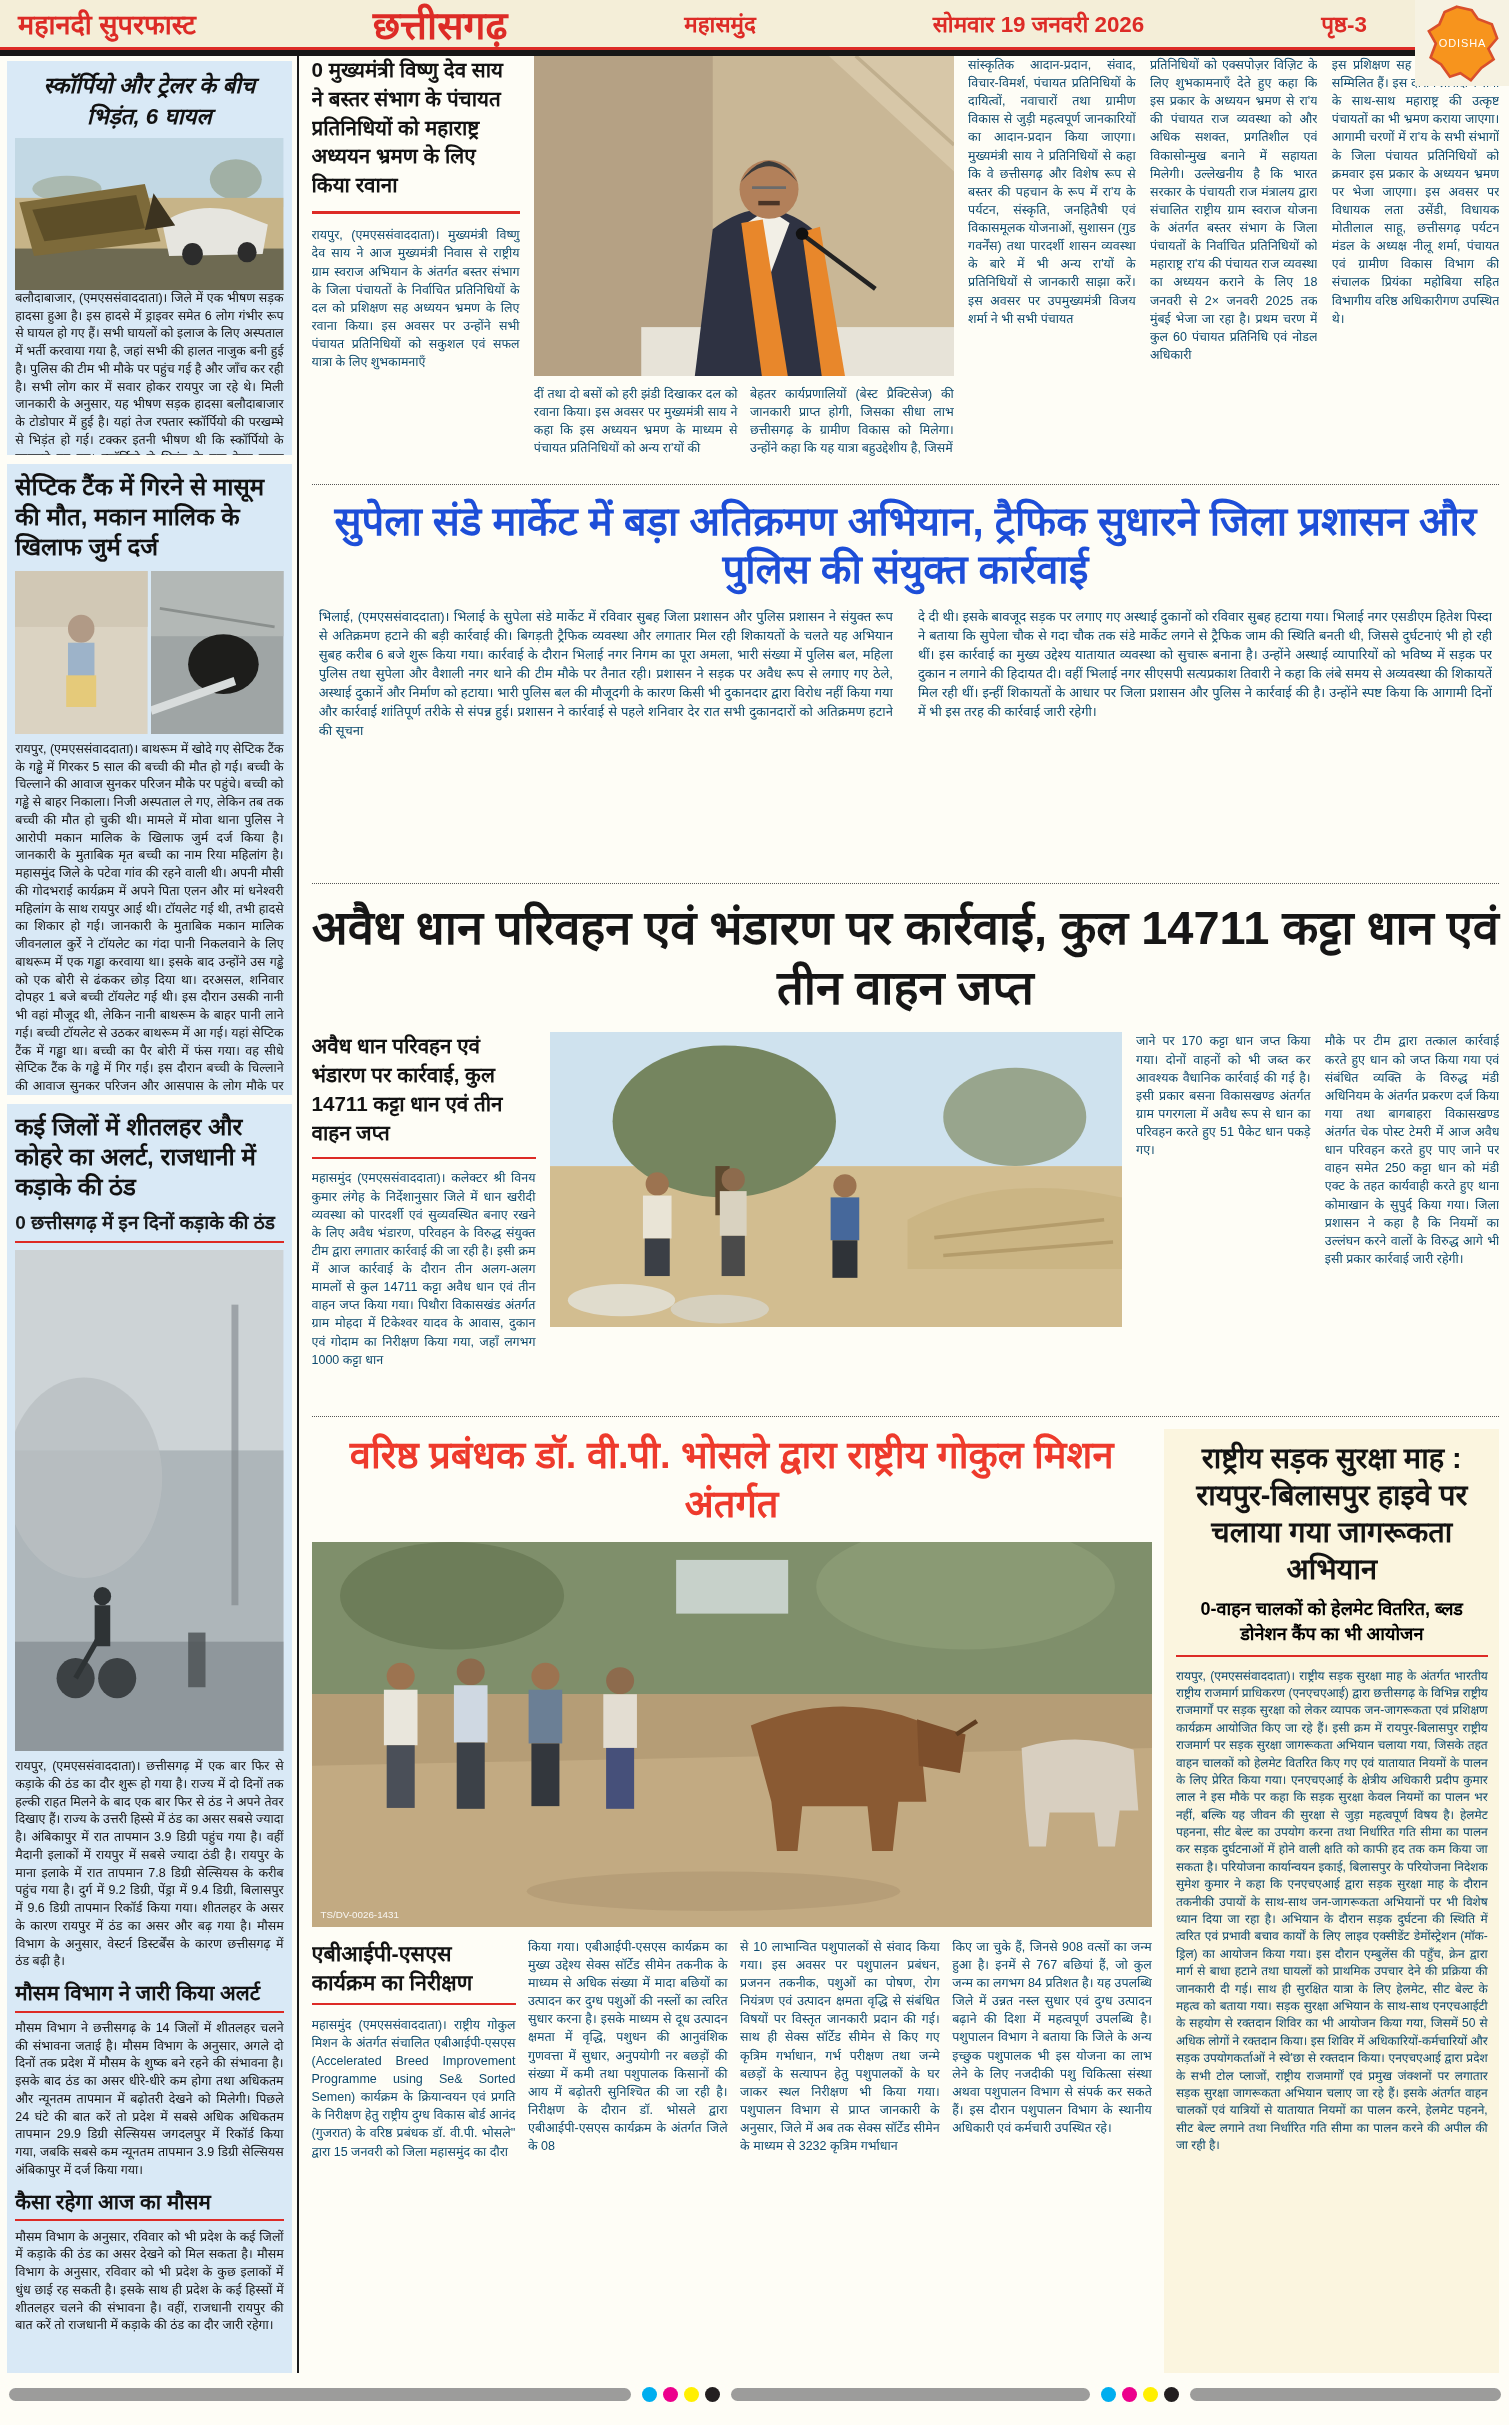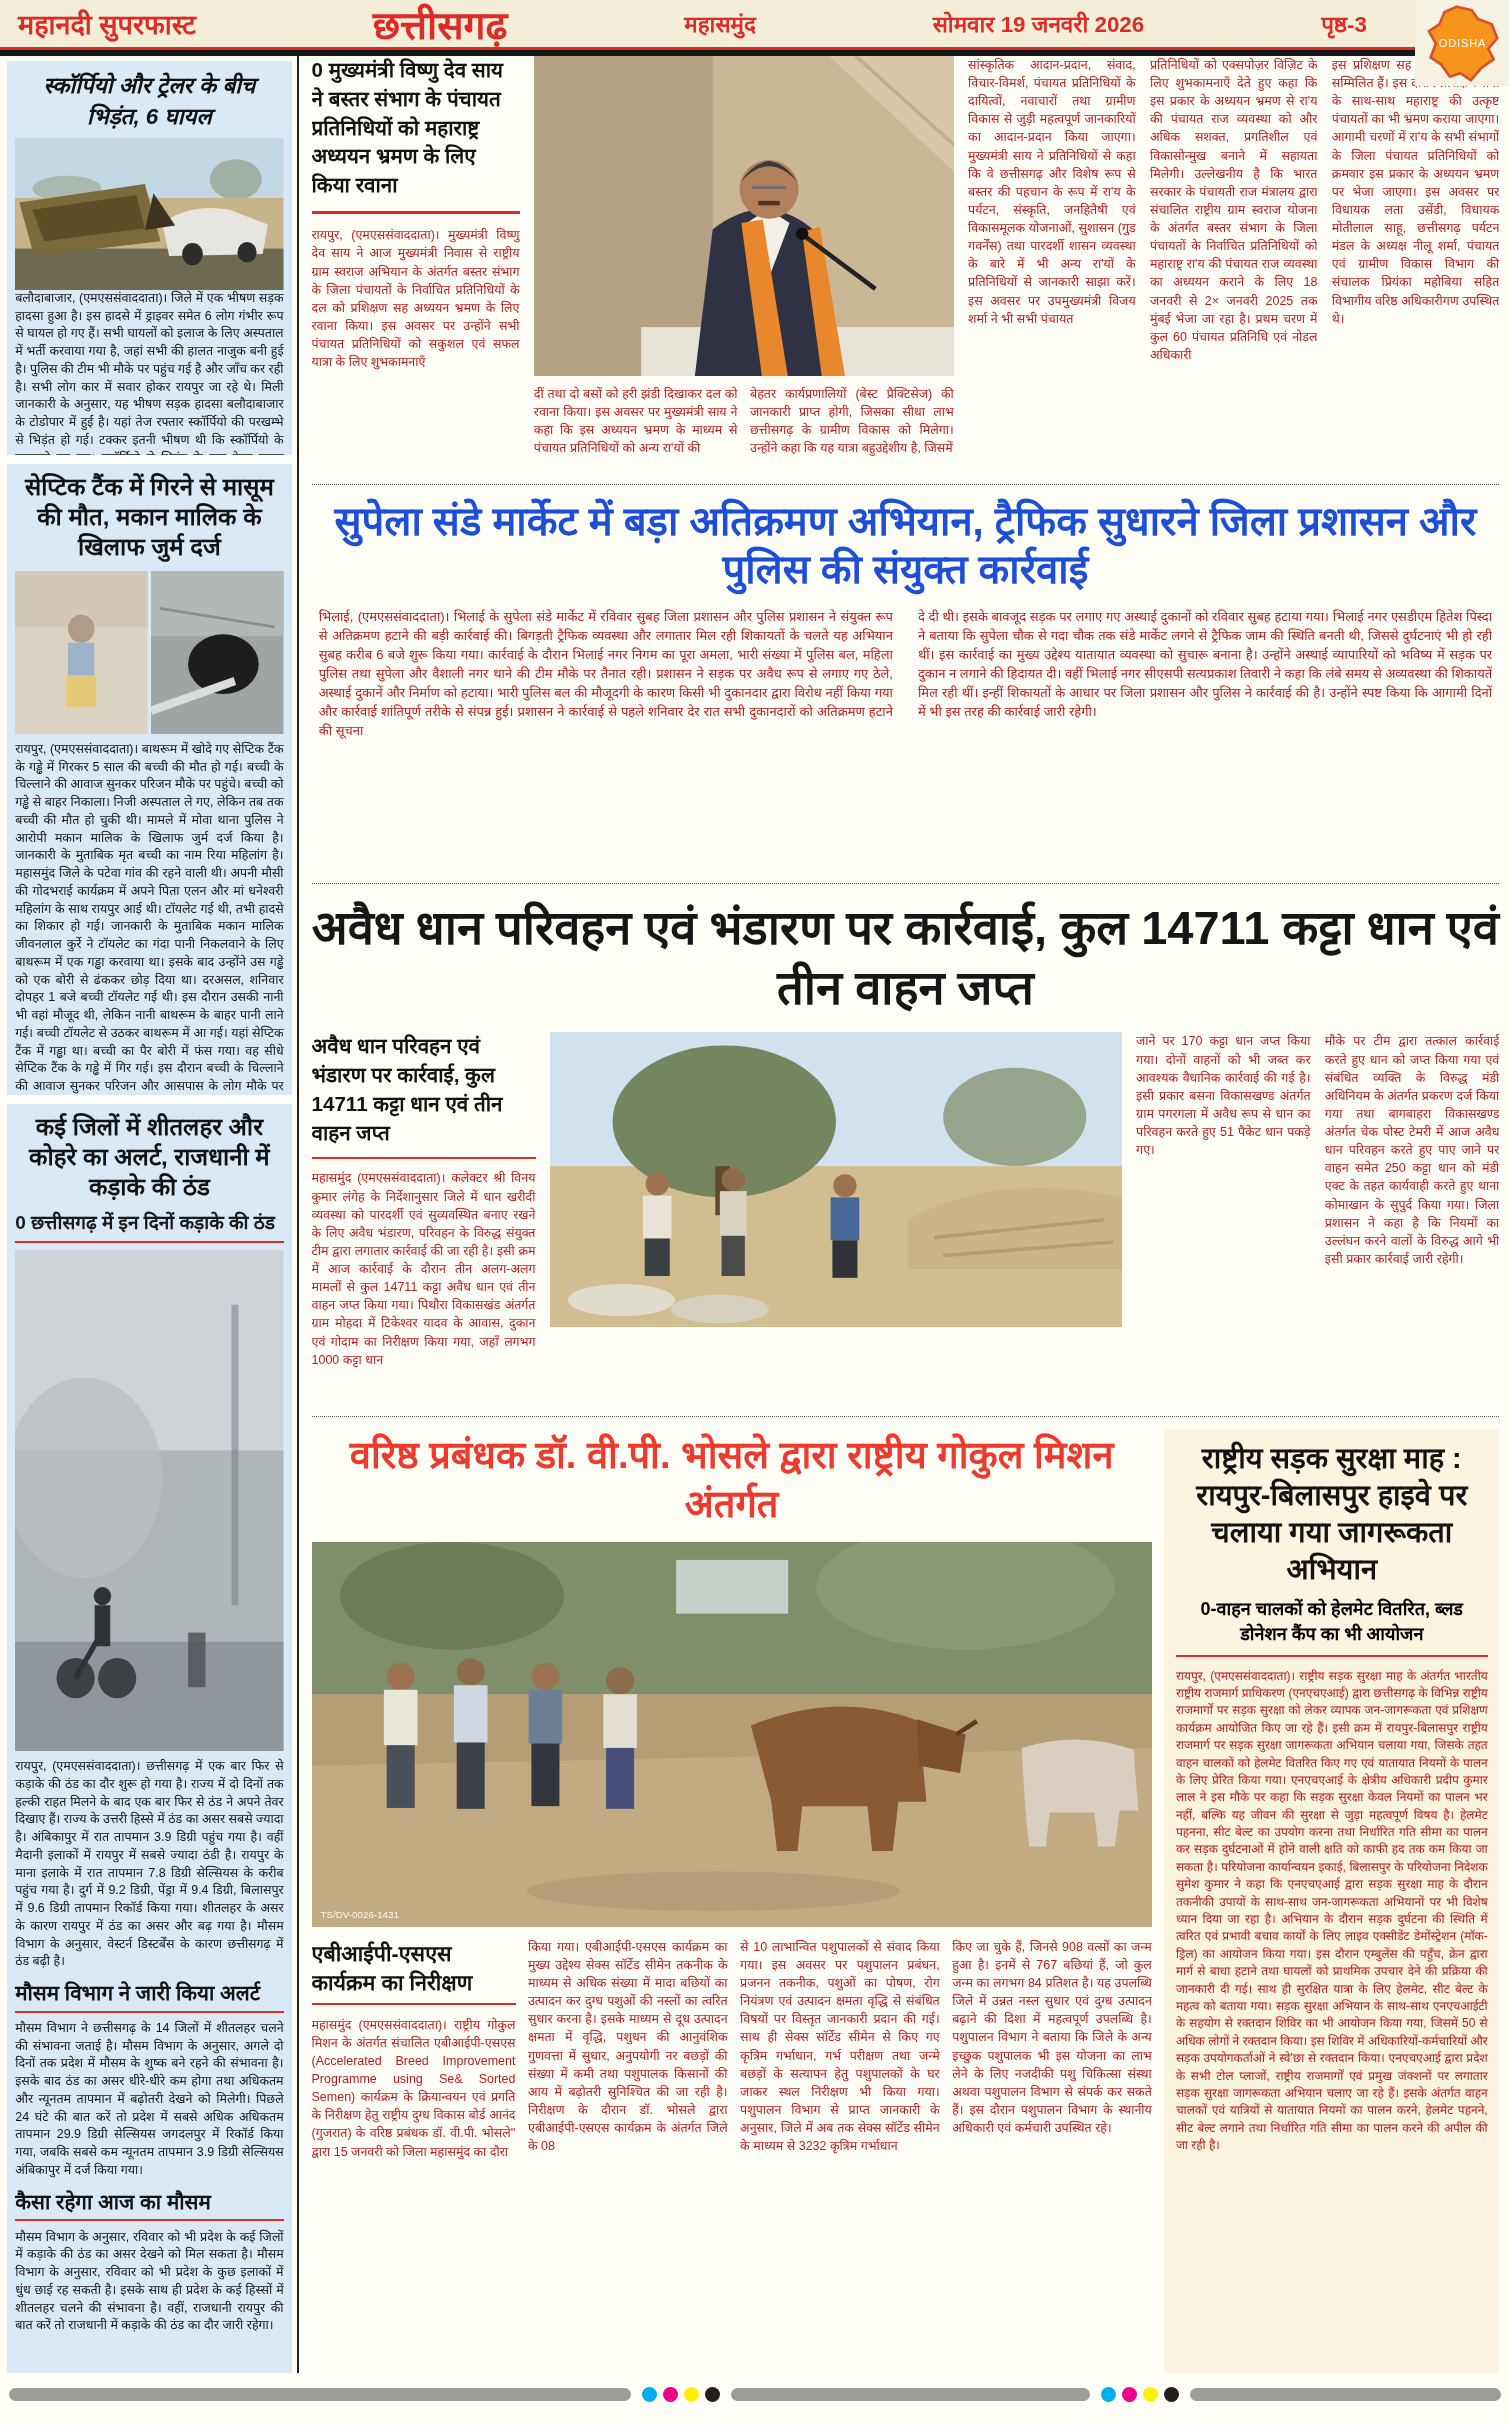--- a/index.html
+++ b/index.html
@@ -20,34 +20,34 @@
   .map-label { position:absolute; color:#ffffff; font-size:11px; letter-spacing:0.9px;text-align:right; }
   .rule-red { height:2.7px; background:#dd2b26; }
   .rule-black { height:6.3px; background:#171717; }
   
   .content { display:flex; height:2317px; }
   .left-col { width:297px; min-width:297px; padding:5.4px 5.4px 0 7.2px; display:flex;
               flex-direction:column; gap:9px; }
   .lart { background:#d9e9f6; padding:5.4px 8px; overflow:hidden; }
   .lart-a { height:394px; } .lart-b { height:631px; } .lart-c { flex:1; }
   .lhead1 { font-size:22.4px; font-weight:bold; color:#121212; text-align:center; padding:1.8px 0 7.2px;font-style:italic; }
-  .lhead2 { font-size:24px; font-weight:bold; color:#121212; text-align:center; line-height:1.25; padding:1.8px 0 9px; }
+  .lhead2 { font-size:24px; font-weight:bold; color:#121212; text-align:left; line-height:1.25; padding:1.8px 0 9px; }
   .lbody { font-size:12.5px; line-height:1.42; text-align:justify; color:#141414; }
   .kick { font-size:19px; font-weight:bold; color:#191a1b; border-bottom:2.7px solid #dd2b26;
           padding-bottom:5.4px; margin-bottom:7.2px; line-height:1.3; }
   .subred { font-size:20.6px; font-weight:bold; color:#131313; border-bottom:2.7px solid #dd2b26;
             padding:7.2px 0 4.5px; margin-bottom:7.2px; }
   .main-col { flex:1; border-left:2.7px solid #1c1c1c; padding:0 10.7px 0 12.5px; display:flex; flex-direction:column; }
   
   .headD { color:#ee3a2c; font-size:49px; font-weight:bold; text-align:center; line-height:1.12; padding:9px 0 14.3px; }
   .rowD { display:flex; gap:14.3px; height:420px; overflow:hidden; }
   .colK { width:208px; min-width:208px; }
   .kickD { font-size:20.6px; font-weight:bold; color:#131313; line-height:1.4;
            border-bottom:3.6px solid #dd2b26; padding-bottom:10.7px; margin-bottom:12.5px; }
-  .jt { font-size:12.5px; line-height:1.45; text-align:justify; color:#b91c1c; flex:1; overflow:hidden; }
+  .jt { font-size:12.5px; line-height:1.45; text-align:justify; color:#0c4a6e; flex:1; overflow:hidden; }
   .photoblk { width:420px; min-width:420px; display:flex; flex-direction:column; gap:9px; }
   .underrow { display:flex; gap:12.5px; flex:1; overflow:hidden; }
   .dotsep { border-top:1.8px dotted #555; margin:8px 0; }
   
   .headE { color:#1d4ed8; font-size:40px; font-weight:bold; text-align:center; line-height:1.22; padding:3.6px 0 14.3px; }
   .rowE { display:flex; gap:25px; height:267px; overflow:hidden; padding:0 7.2px; }
   .rowE .jt { font-size:13px; }
   
   .headF { color:#161616; font-size:47px; font-weight:bold; text-align:center; line-height:1.28; padding:5.4px 0 14.3px; }
   .rowF { display:flex; gap:14.3px; height:376px; overflow:hidden; }

